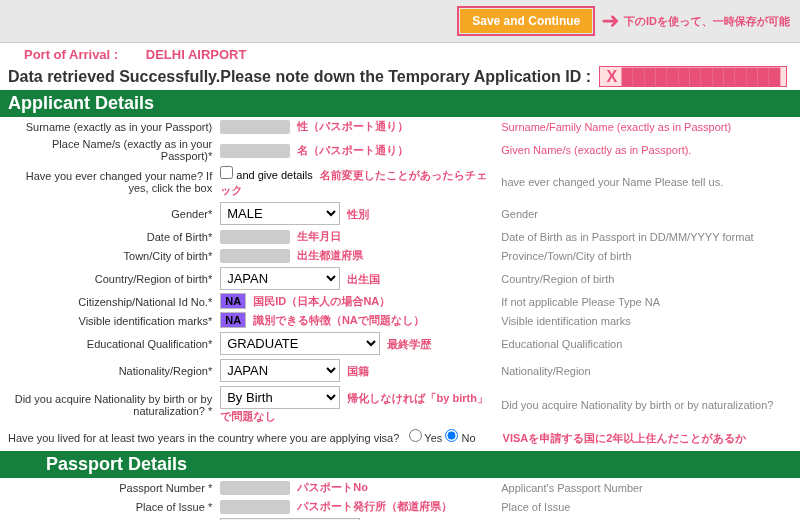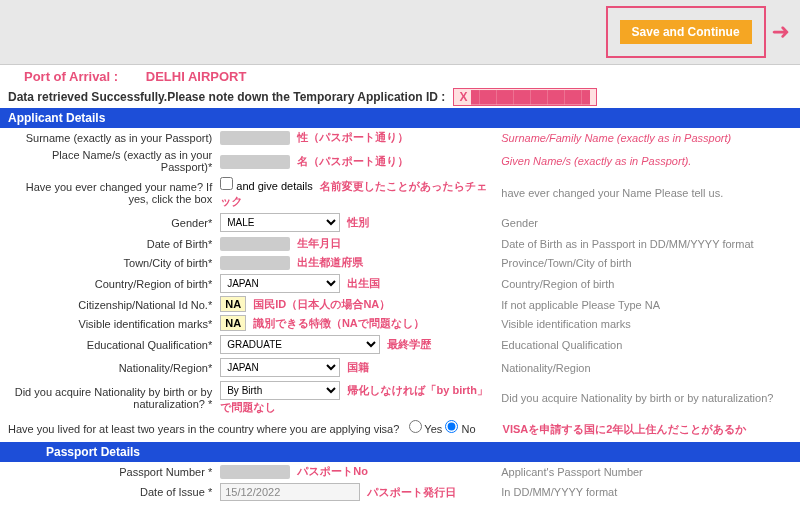--- a/index.html
+++ b/index.html
@@ -51,40 +51,40 @@
       padding: 4px 24px;
       font-size: 13px;
       font-weight: bold;
       color: #333;
     }
     .port-arrival span { color: #e8507a; }
 
     
     .data-retrieved {
       padding: 2px 8px 4px;
-      font-size: 12px;
+      font-size: 16px;
       font-weight: bold;
       color: #333;
     }
     .temp-id {
       color: #e8507a;
       font-weight: bold;
       background: #ffe0e0;
       padding: 1px 6px;
       border: 1px solid #e8507a;
       margin-left: 4px;
     }
 
     
     .section-header {
-      background: #1d4ed8;
+      background: #15803d;
       color: #fff;
       padding: 3px 8px;
       font-weight: bold;
-      font-size: 12px;
+      font-size: 18px;
     }
 
     
     .form-table {
       width: 100%;
       border-collapse: collapse;
       padding: 0 4px;
     }
     .form-table td {
       padding: 2px 4px;
@@ -99,35 +99,35 @@
     }
     .input-col {
       width: 260px;
     }
     .hint-col {
       width: 280px;
       color: #888;
       font-size: 10.5px;
       padding-left: 6px;
     }
-    .hint-col.red { color: #e8507a; font-style: italic; }
+    .hint-col.red { color: #e8507a; }
 
     
     .form-input {
       border: 1px solid #bbb;
       padding: 2px 4px;
       font-size: 11px;
       width: 140px;
       background: #f5f5f5;
       color: #888;
     }
     .form-select {
       border: 1px solid #bbb;
       padding: 2px 2px;
-      font-size: 10px;
+      font-size: 13px;
       width: 160px;
       background: #fff;
     }
     .form-select.narrow { width: 120px; }
 
     
     .ja-hint {
       color: #e8507a;
       font-size: 11px;
       font-weight: bold;
@@ -150,21 +150,21 @@
       font-size: 11px;
     }
 
     
     .passport-section {
       margin-top: 2px;
       padding-left: 46px;
     }
 
     .na-badge {
-      background: #fef9c3;
+      background: #8b5cf6;
       border: 1px solid #bbb;
       padding: 1px 4px;
       font-size: 11px;
       font-weight: bold;
     }
 
     
     .arrow-right {
       color: #e8507a;
       font-size: 22px;
@@ -187,41 +187,42 @@
     
     .btn-group-bordered {
       border: 2px solid #e8507a;
       display: inline-flex;
       gap: 0;
     }
     .btn-group-bordered .btn-save,
     .btn-group-bordered .btn-temp {
       border: none;
       border-radius: 0;
-      margin: 12px;
+      margin: 1px;
     }
 
     .visa-question {
       padding: 3px 8px;
       font-size: 11px;
       color: #333;
     }
     .visa-question .ja-hint { font-size: 11px; margin-left: 24px; }
 
   </style>
 </head>
 <body>
 
 <div class="top-bar">
   <div class="spacer"></div>
   <div class="btn-group-bordered">
     <button class="btn-save">Save and Continue</button>
   </div>
   <div class="top-right-annotation">
     <span class="arrow-right">➜</span>
+    <span class="annotation-text">下のIDを使って、一時保存が可能</span>
   </div>
 </div>
 
 <div class="port-arrival">
   <span>Port of Arrival : </span><span class="port-arrival" style="color:#e8507a;display:inline;">DELHI AIRPORT</span>
 </div>
 
 <div class="data-retrieved">
   <span>Data retrieved Successfully.Please note down the Temporary Application ID : </span>
   <span class="temp-id">X ██████████████</span>
@@ -382,20 +383,28 @@
   <tbody>
       <tr>
     <td class="label-col">Passport Number *</td>
     <td class="input-col">
       <span class="blurred"></span>
       <span class="ja-hint">パスポートNo</span>
     </td>
     <td class="hint-col">Applicant's Passport Number</td>
   </tr>
 
+  <tr>
+    <td class="label-col">Place of Issue *</td>
+    <td class="input-col">
+      <span class="blurred"></span>
+      <span class="ja-hint">パスポート発行所（都道府県）</span>
+    </td>
+    <td class="hint-col">Place of Issue</td>
+  </tr>
 
   <tr>
     <td class="label-col">Date of Issue *</td>
     <td class="input-col">
       <input type="text" class="form-input" value="15/12/2022" style="">
       <span class="ja-hint">パスポート発行日</span>
     </td>
     <td class="hint-col">In DD/MM/YYYY format</td>
   </tr>
 

